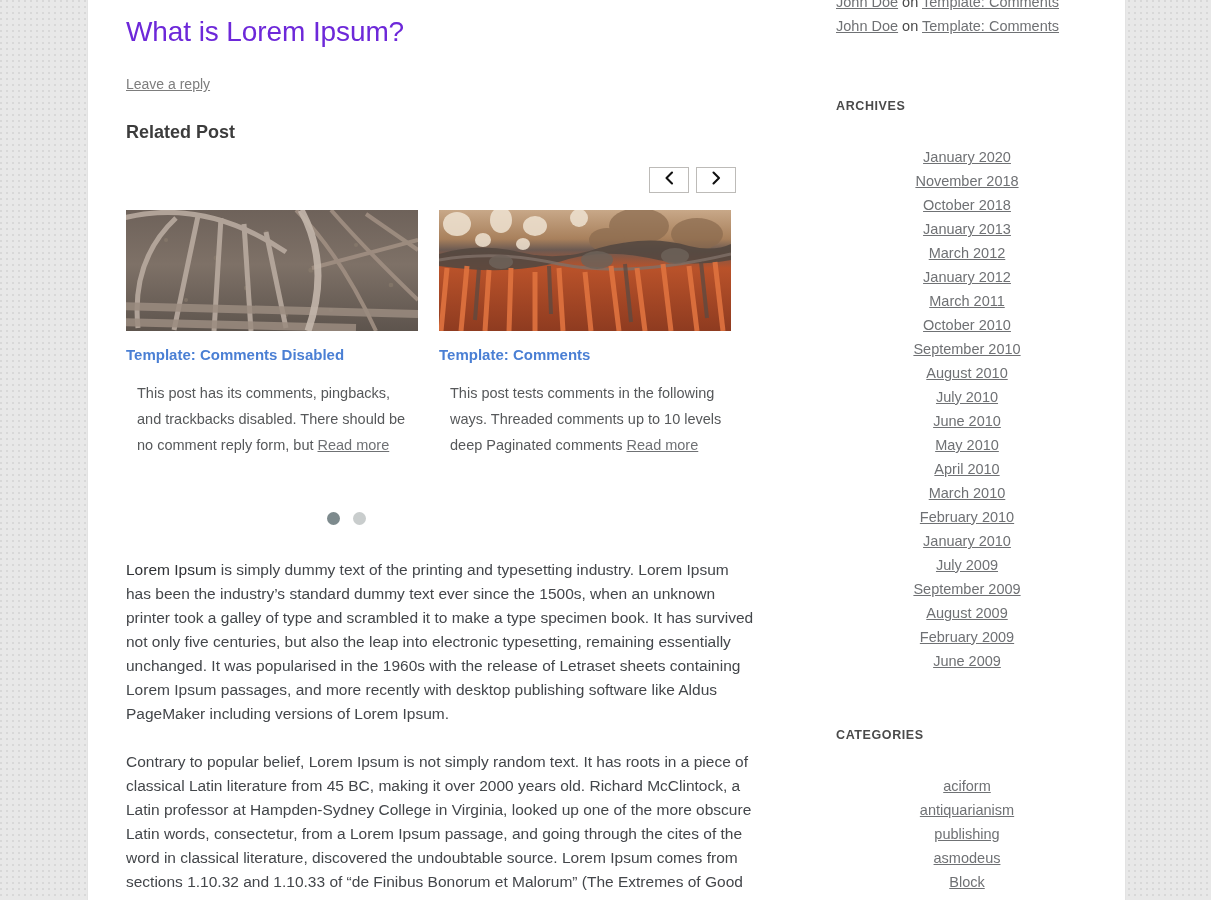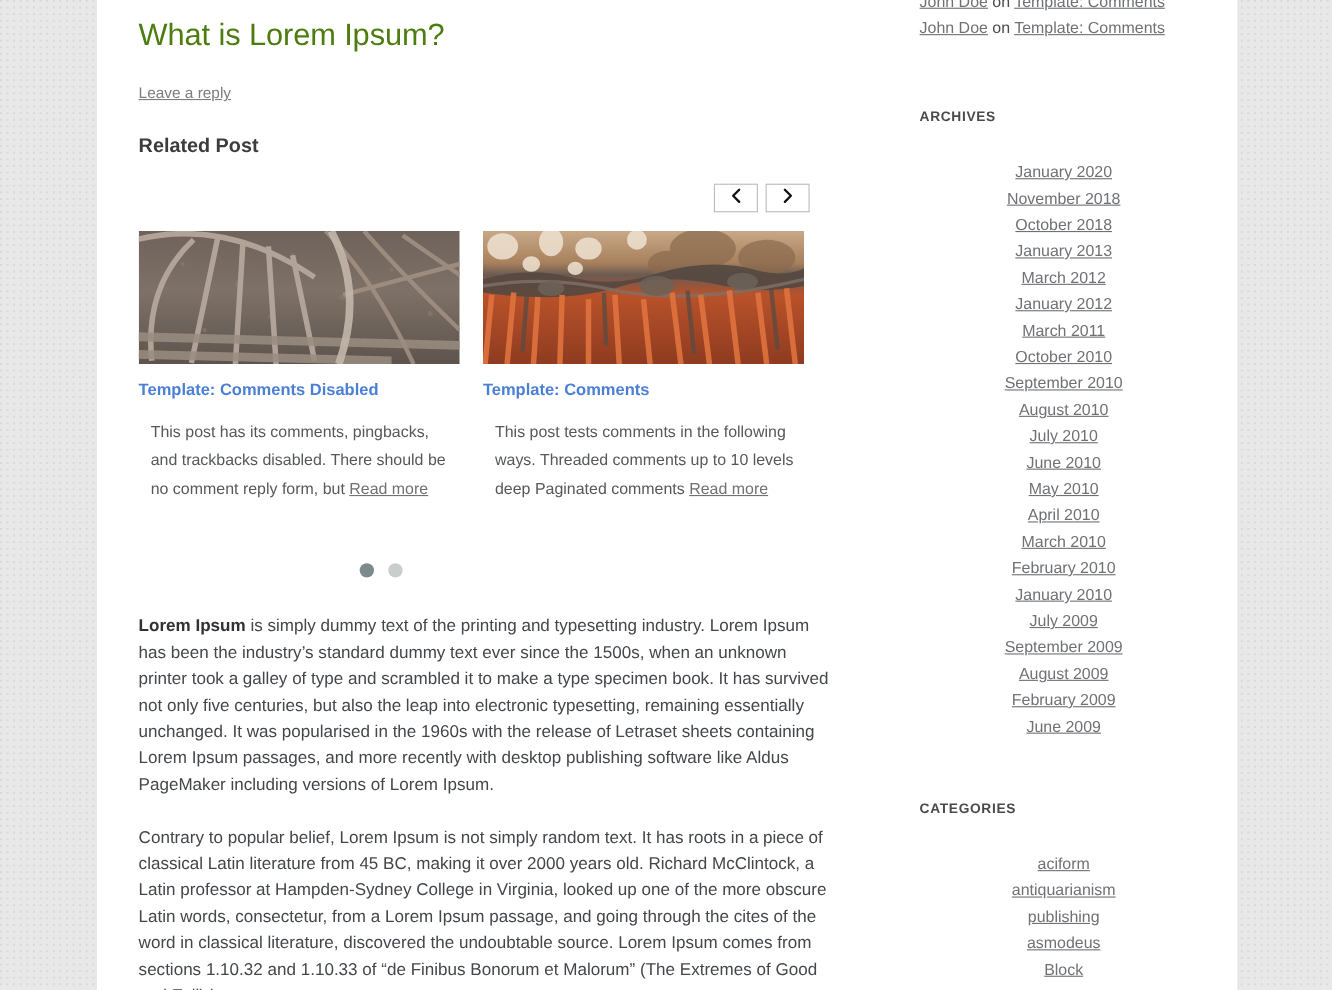--- a/index.html
+++ b/index.html
@@ -42,21 +42,21 @@
     top: 0;
     width: 630px;
   }
 
   .entry-title {
     margin: 0;
     padding-top: 14px;
     font-size: 28px;
     font-weight: normal;
     line-height: 1.3;
-    color: #4d7c0f;
+    color: #6d28d9;
     letter-spacing: -0.1px;
   }
 
   .comments-link {
     margin-top: 26px;
     font-size: 14px;
   }
   .comments-link a {
     color: #7d7d7d;
     text-decoration: underline;
@@ -142,21 +142,21 @@
   .dot.active { background: #7d8a8d; }
 
   
   .entry-content { margin-top: 33px; }
   .entry-content p {
     margin: 0 0 24px 0;
     font-size: 15.5px;
     line-height: 24px;
     color: #43464a;
   }
-  .entry-content p strong { font-weight: bold; color: #2f3134; text-align: center; }
+  .entry-content p strong { font-weight: normal; color: #2f3134; text-align: center; }
 
   
   #secondary {
     position: absolute;
     left: 748px;        
     top: 0;
     width: 262px;
     font-size: 14.5px;
   }
   .widget { margin-bottom: 0; }

